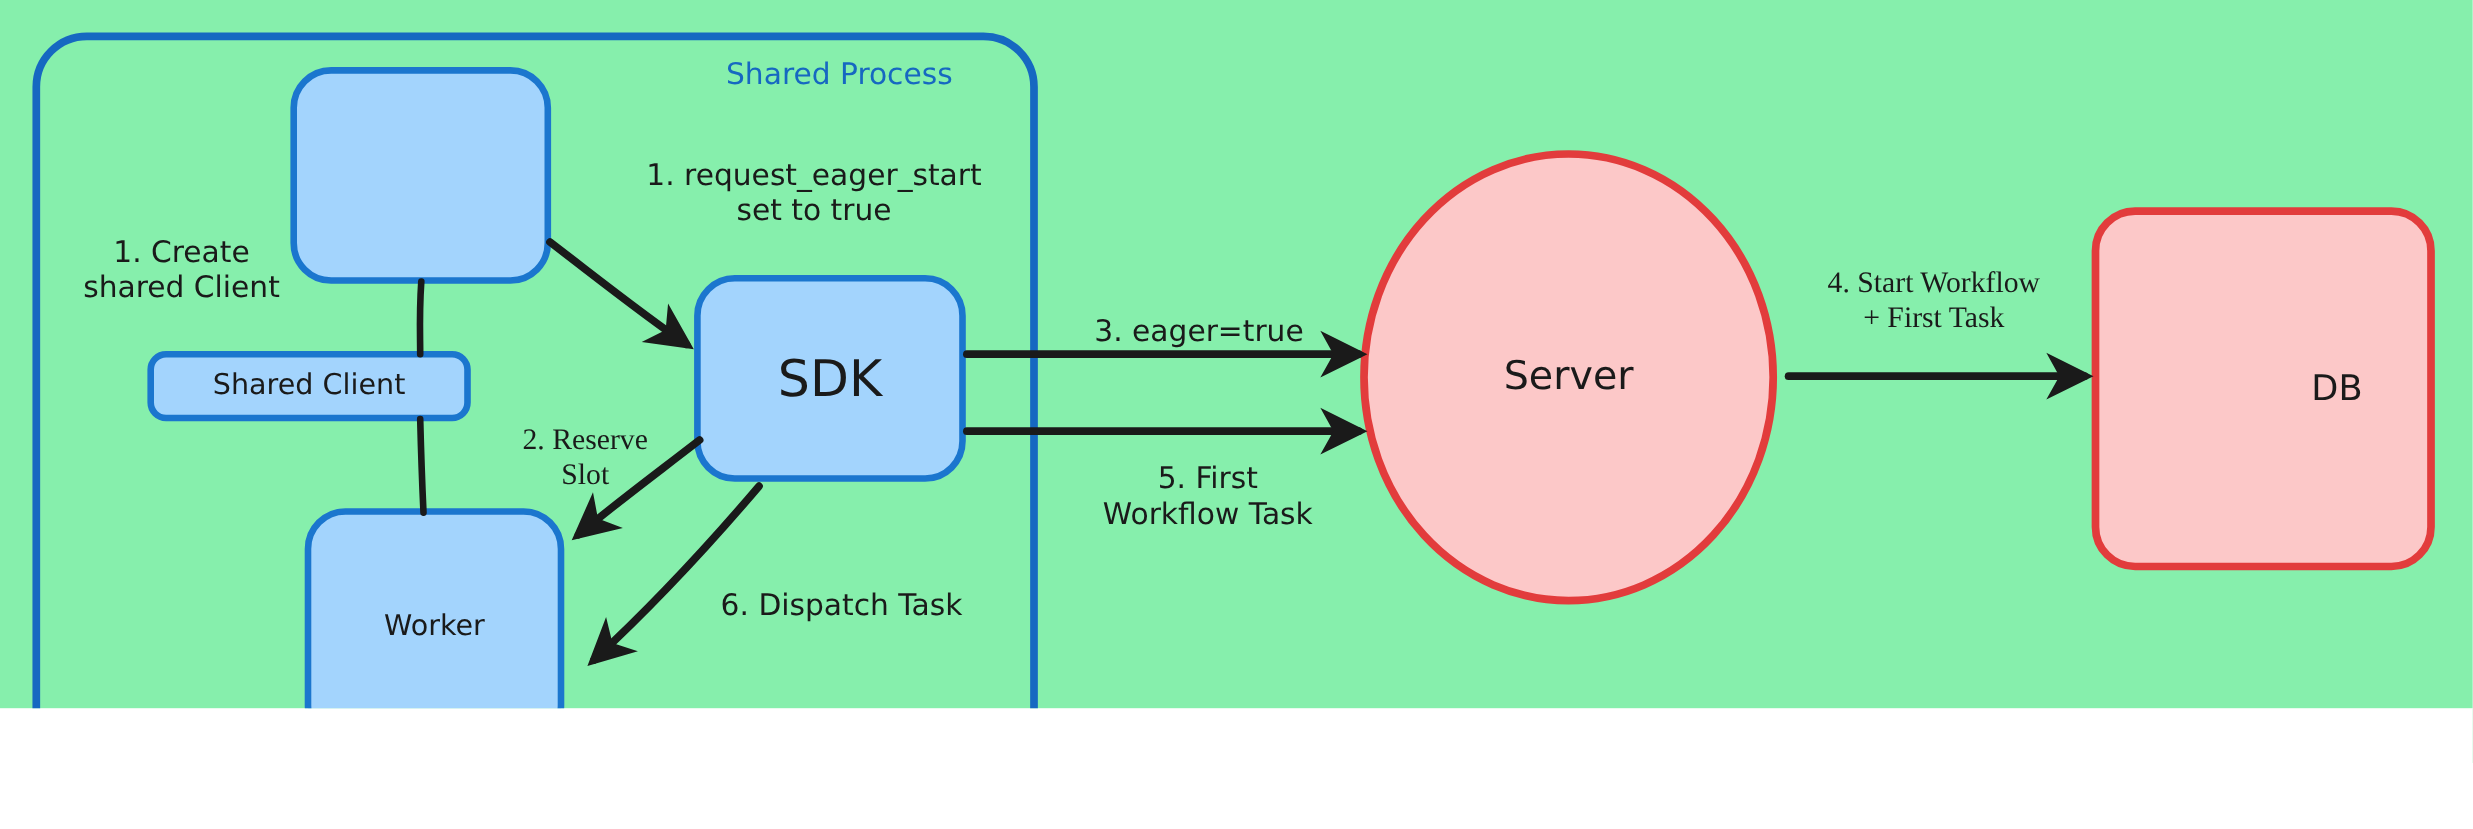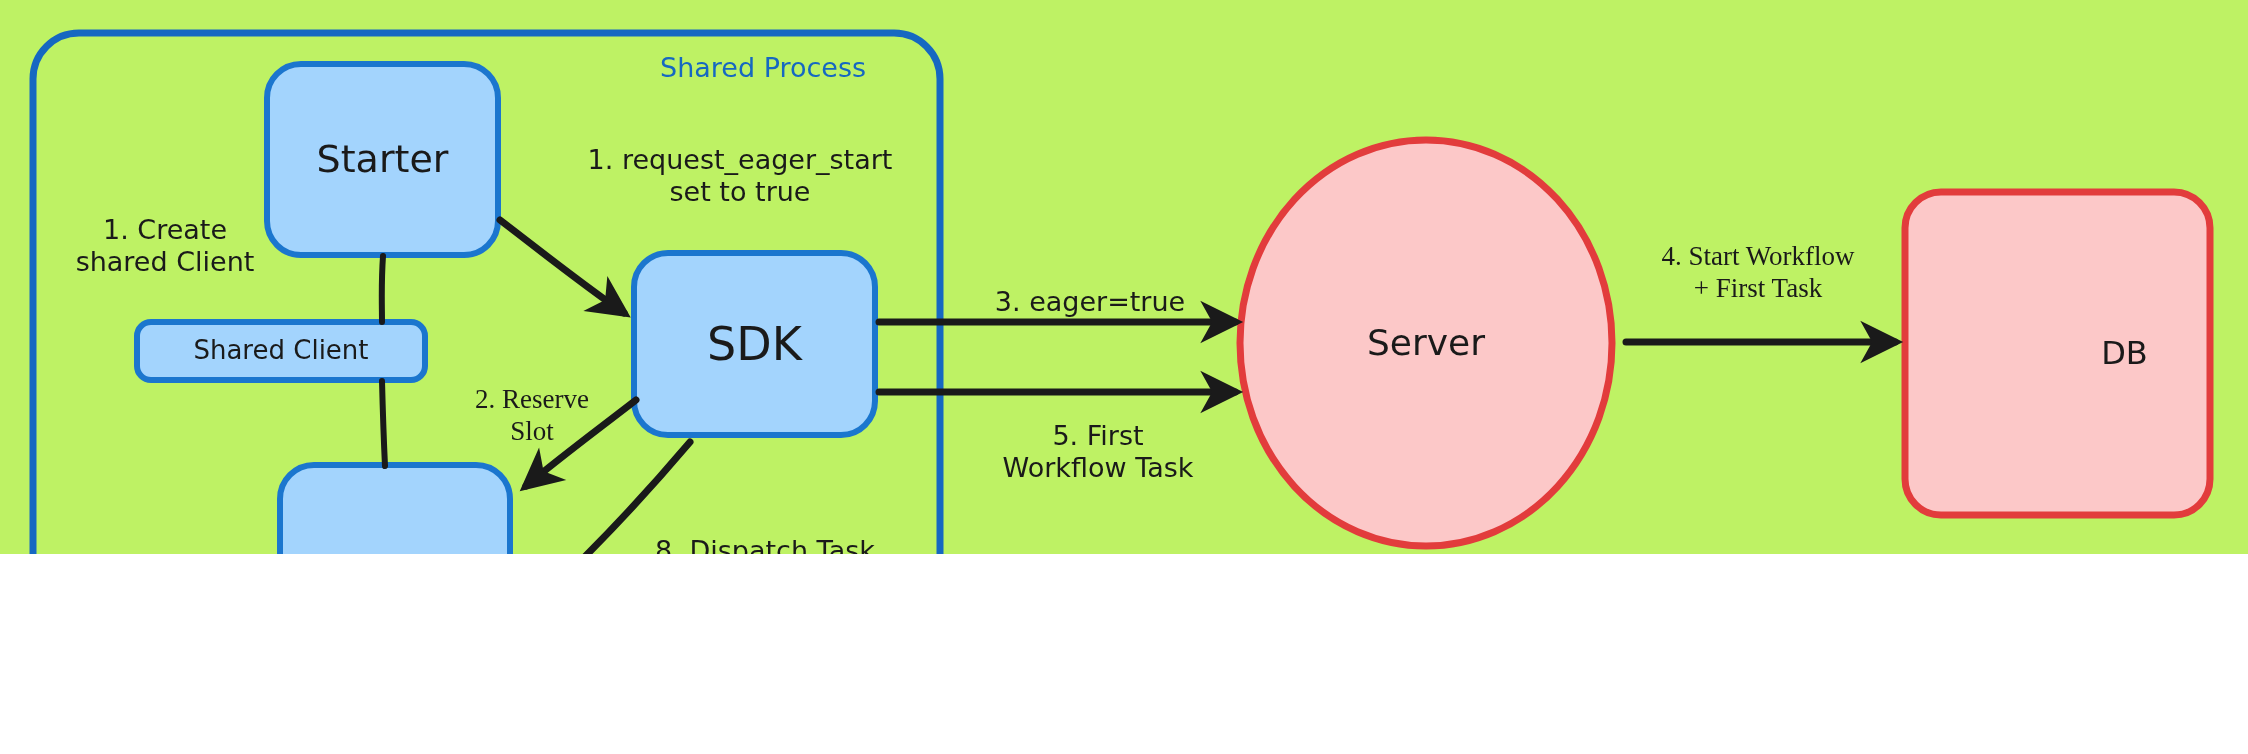--- a/index.html
+++ b/index.html
@@ -3,22 +3,22 @@
 <meta charset="utf-8">
 <style>
   html, body {
     margin: 0;
     padding: 0;
     background: #ffffff;
   }
   #canvas {
     position: relative;
     width: 2248px;
-    height: 554px;
-    background: #bef264;
+    height: 644px;
+    background: #86efac;
     font-family: "DejaVu Sans", sans-serif;
     overflow: hidden;
   }
   #diagram-svg {
     position: absolute;
     left: 0;
     top: 0;
     width: 2248px;
     height: 754px;
   }
@@ -95,21 +95,20 @@
 
     <path d="M 879 392 L 1235 392" fill="none" stroke="#1a1a1a" stroke-width="7" stroke-linecap="round" marker-end="url(#ah)"></path>
 
     <path d="M 1626 342 L 1895 342" fill="none" stroke="#1a1a1a" stroke-width="7" stroke-linecap="round" marker-end="url(#ah)"></path>
 
     <path d="M 690 442 C 645 495 596 548 540 600" fill="none" stroke="#1a1a1a" stroke-width="7" stroke-linecap="round" marker-end="url(#ah)"></path>
   </svg>
 
   <div class="container-title" style="left:660px; top:52px;">Shared Process</div>
 
-  <div class="node-label lbl-starter">Starter</div>
 
   <div class="node-label lbl-shclient">Shared Client</div>
 
   <div class="node-label lbl-worker">Worker</div>
 
   <div class="node-label lbl-sdk">SDK</div>
 
   <div class="node-label lbl-server">Server</div>
 
   <div class="node-label lbl-db">DB</div>
@@ -124,15 +123,15 @@
 Slot</div>
 
   <div class="edge-label" style="left:965px; top:246px; width:250px;margin-top:40px;">3. eager=true</div>
 
   <div class="edge-label" style="left:1608px; top:240px; width:300px;font-family:Liberation Serif, serif;">4. Start Workflow
 + First Task</div>
 
   <div class="edge-label" style="left:968px; top:420px; width:260px;">5. First
 Workflow Task</div>
 
-  <div class="edge-label" style="left:620px; top:535px; width:290px;">8. Dispatch Task</div>
+  <div class="edge-label" style="left:620px; top:535px; width:290px;">6. Dispatch Task</div>
 
 </div>
 
 </body></html>

